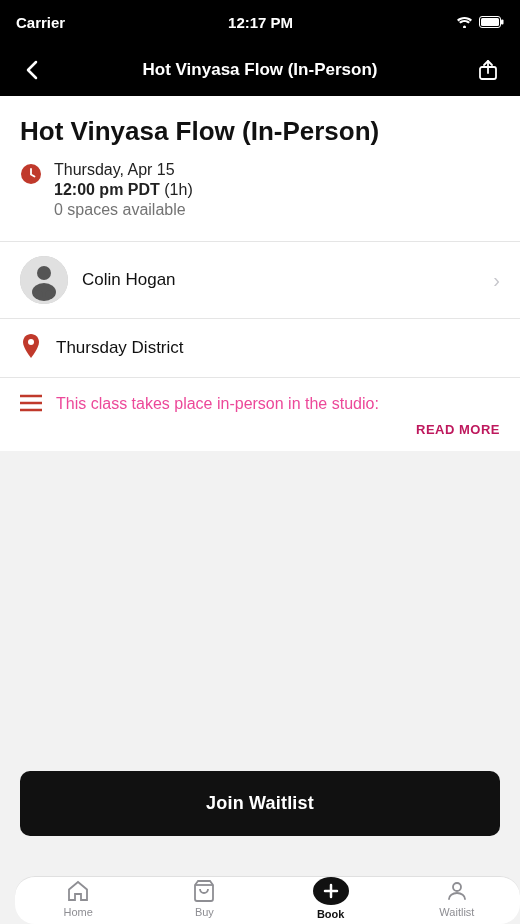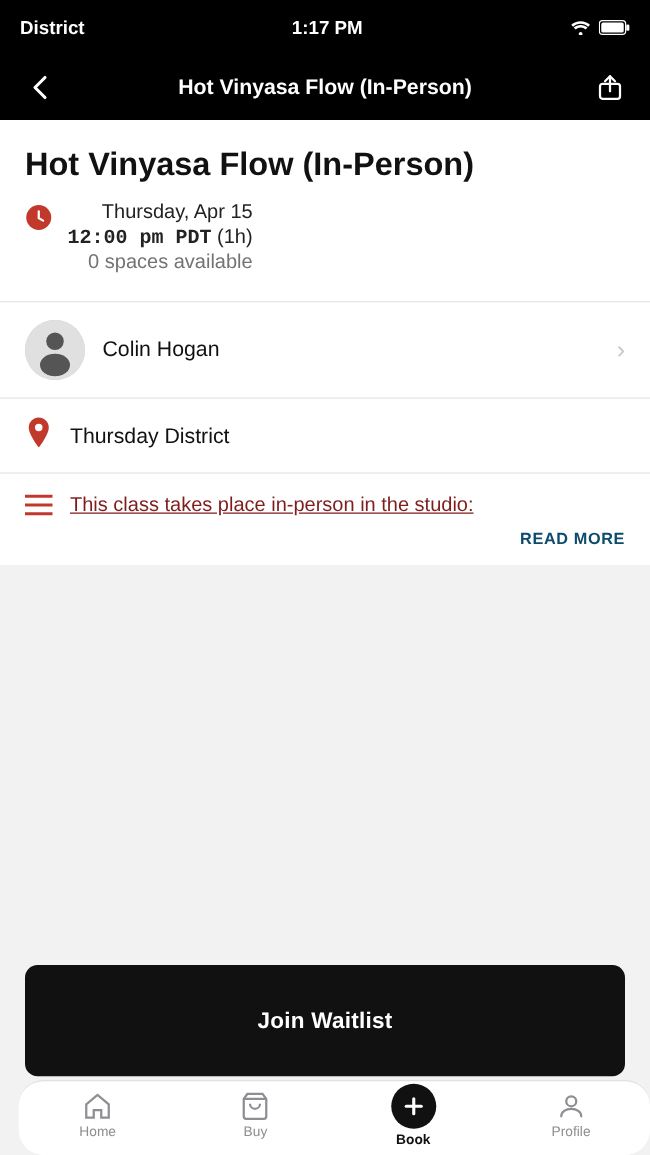--- a/index.html
+++ b/index.html
@@ -73,21 +73,20 @@
       font-weight: 700;
       color: #111;
       margin-bottom: 14px;
       line-height: 1.2;
     }
     .class-meta {
       display: flex;
       align-items: flex-start;
       gap: 12px;
       margin-bottom: 6px;
-      text-align: right;
     }
     .clock-icon {
       margin-top: 2px;
       flex-shrink: 0;
     }
     .meta-text {
       display: flex;
       flex-direction: column;
       gap: 2px;
     }
@@ -95,21 +94,20 @@
       font-size: 16px;
       color: #222;
       font-weight: 400;
     }
     .meta-time {
       font-size: 16px;
       color: #222;
     }
     .meta-time strong {
       font-weight: 700;
-      font-family: Liberation Mono, monospace;
     }
     .meta-spaces {
       font-size: 16px;
       color: #737373;
     }
 
     
     .divider {
       height: 1px;
       background: #e5e5e5;
@@ -173,54 +171,53 @@
     }
     .description-icon {
       margin-top: 2px;
       flex-shrink: 0;
     }
     .description-text-block {
       flex: 1;
     }
     .description-text {
       font-size: 16px;
-      color: #7f1d1d;
+      color: #ec4899;
       line-height: 1.5;
-      text-decoration: underline;
     }
     .read-more {
       display: block;
       text-align: right;
-      color: #0c4a6e;
+      color: #be185d;
       font-size: 13px;
       font-weight: 600;
       letter-spacing: 0.5px;
       margin-top: 6px;
       cursor: pointer;
     }
     .join-waitlist-btn {
       width: 100%;
       background: #111;
       color: #fff;
       border: none;
       border-radius: 10px;
       font-size: 18px;
       font-weight: 600;
-      padding: 34px 0;
+      padding: 22px 0;
       cursor: pointer;
       letter-spacing: 0.2px;
     }
 
     
     .tab-bar {
       position: absolute;
       bottom: 0;
       left: 15px;
       right: 0;
-      height: 60px;
+      height: 48px;
       background: #fff;
       border-top: 1px solid #e0e0e0;
       display: flex;
       align-items: stretch;
       border-radius: 20px;
     }
     .tab-item {
       flex: 1;
       display: flex;
       flex-direction: column;
@@ -251,22 +248,22 @@
     .scrollable {
       height: calc(924px - 44px - 52px - 60px);
       overflow-y: auto;
       overflow-x: hidden;
     }
   </style>
 </head>
 <body>
 
 <div class="status-bar">
-  <span class="status-bar-left">District</span>
-  <span class="status-bar-center">1:17 PM</span>
+  <span class="status-bar-left">Carrier</span>
+  <span class="status-bar-center">12:17 PM</span>
   <span class="status-bar-right">
 
     <svg width="17" height="12" viewBox="0 0 17 12" fill="white">
       <path d="M8.5 3C10.8 3 12.9 3.9 14.5 5.4L16 3.8C14 2 11.4 1 8.5 1S3 2 1 3.8L2.5 5.4C4.1 3.9 6.2 3 8.5 3Z"></path>
       <path d="M8.5 6C10 6 11.4 6.6 12.4 7.6L14 6C12.5 4.7 10.6 4 8.5 4S4.5 4.7 3 6L4.6 7.6C5.6 6.6 7 6 8.5 6Z"></path>
       <circle cx="8.5" cy="11" r="1.5"></circle>
     </svg>
 
     <svg width="25" height="12" viewBox="0 0 25 12" fill="white">
       <rect x="0.5" y="0.5" width="21" height="11" rx="2.5" stroke="white" stroke-width="1" fill="none"></rect>
@@ -395,16 +392,16 @@
       </svg>
     </div>
     <span class="tab-label" style="color:#111; font-weight:600;">Book</span>
   </div>
 
   <div class="tab-item">
     <svg width="24" height="24" viewBox="0 0 24 24" fill="none">
       <circle cx="12" cy="8" r="4" stroke="#8e8e93" stroke-width="1.8" fill="none"></circle>
       <path d="M4 20C4 16.7 7.6 14 12 14C16.4 14 20 16.7 20 20" stroke="#8e8e93" stroke-width="1.8" stroke-linecap="round" fill="none"></path>
     </svg>
-    <span class="tab-label">Profile</span>
+    <span class="tab-label">Waitlist</span>
   </div>
 
 </div>
 
 </body></html>

